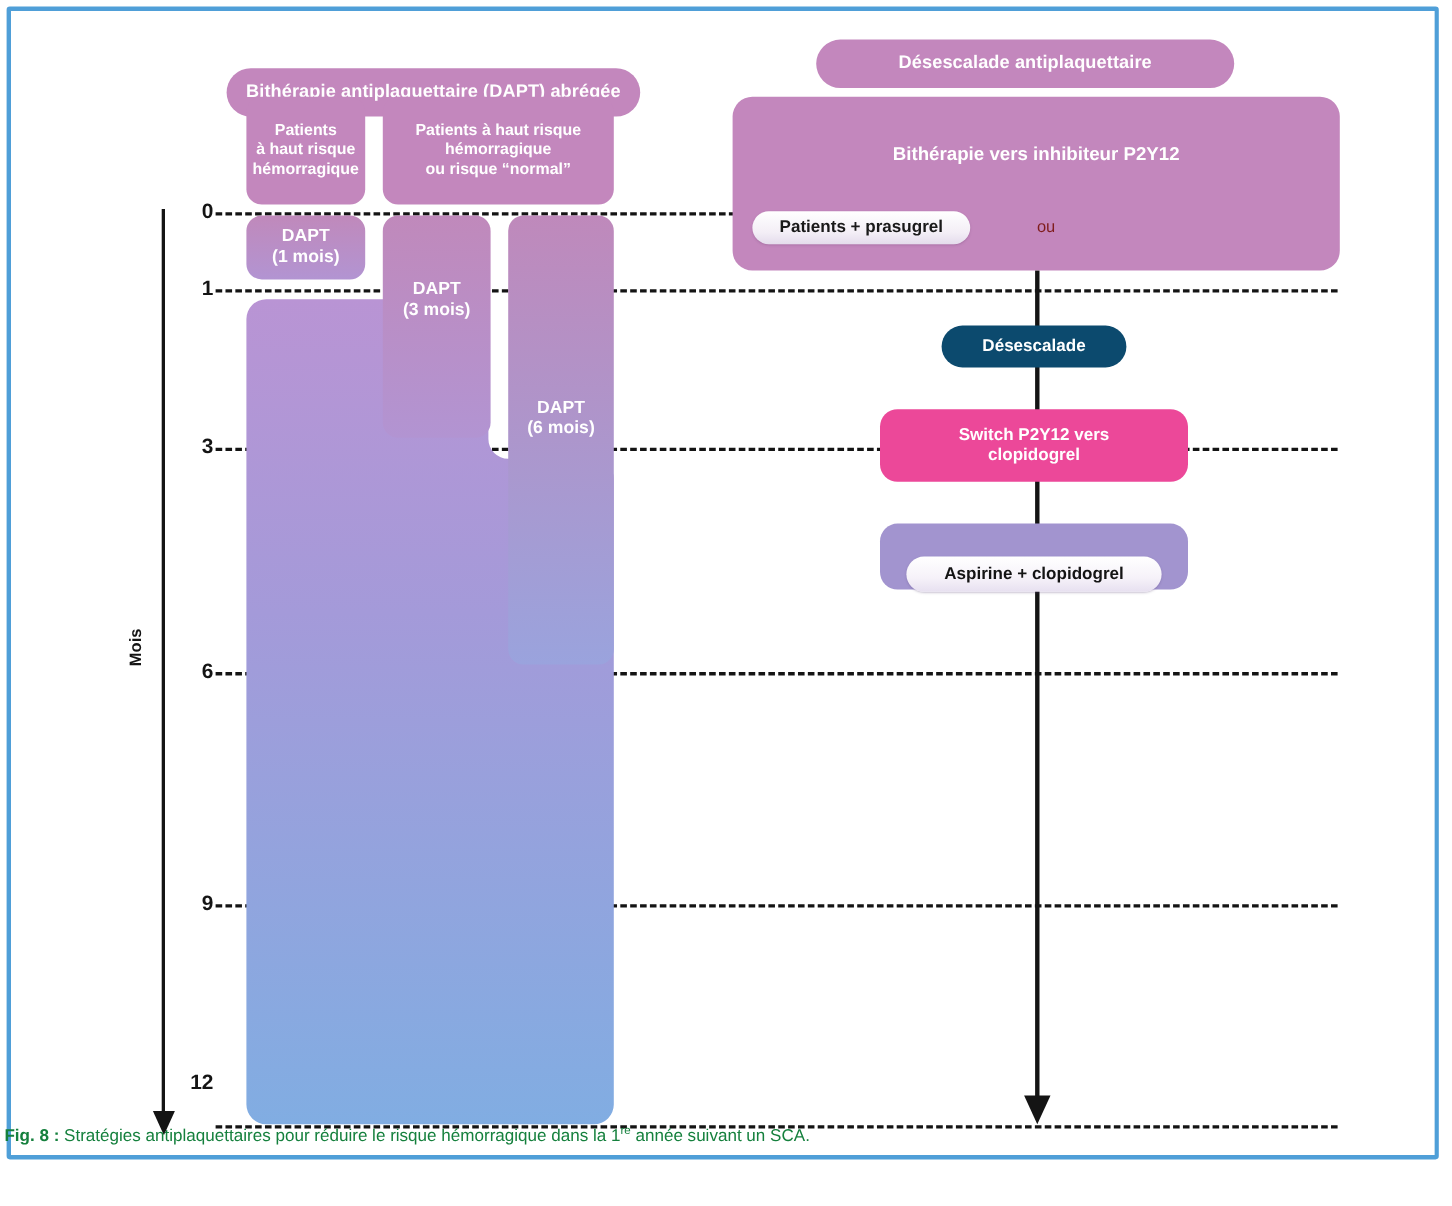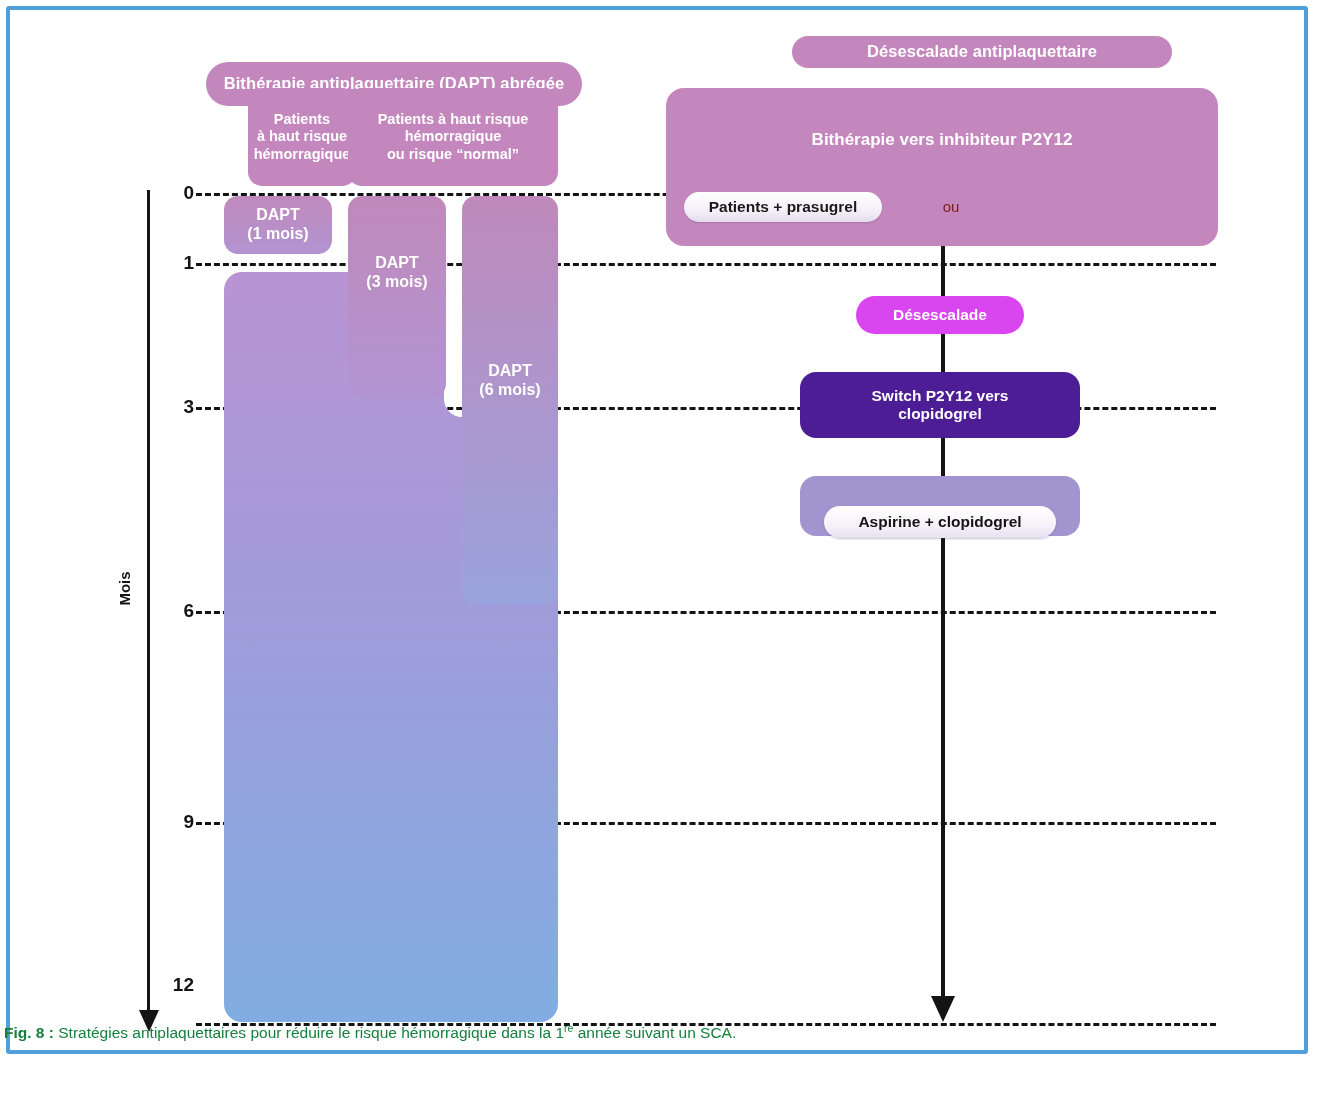--- a/index.html
+++ b/index.html
@@ -16,21 +16,21 @@
 
   
   .box{position:absolute;box-sizing:border-box;display:flex;align-items:center;
        justify-content:center;text-align:center;color:#ffffff;font-weight:bold;
        line-height:1.18;}
   .pink{background:#c387bd;}
   .hdr{border-radius:22px;font-size:16.5px;letter-spacing:.1px;}
 
   
   #banner-left{left:206px;top:36px;width:376px;height:44px;margin-top:26px;}
-  #banner-right{left:792px;top:36px;width:380px;height:32px;}
+  #banner-right{left:742px;top:36px;width:380px;height:44px;}
 
   
   #grp-1{left:224px;top:88px;width:108px;height:98px;border-radius:14px;font-size:14.5px;}
   #grp-2{left:348px;top:88px;width:210px;height:98px;border-radius:14px;font-size:14.5px;}
 
   
   #dapt-1{left:224px;top:196px;width:108px;height:58px;border-radius:14px;font-size:16px;}
   #dapt-3{left:348px;top:196px;width:98px;height:202px;border-radius:14px;font-size:16px;
           align-items:flex-start;padding-top:58px;}
   #dapt-6{left:462px;top:196px;width:96px;height:408px;border-radius:14px;font-size:16px;
@@ -53,23 +53,23 @@
         justify-content:center;color:#1a1a1a;font-weight:bold;font-size:15.5px;
         background:linear-gradient(180deg,#ffffff 0%,#f3eef6 65%,#e4dcec 100%);
         box-shadow:0 1px 2px rgba(90,60,100,.25);}
   #pill-prasugrel{left:18px;top:104px;width:198px;}
   #pill-ticagrelor{left:330px;top:104px;width:206px;}
   #ou-label{position:absolute;left:244px;top:104px;width:82px;height:30px;display:flex;
             align-items:center;justify-content:center;color:#7f1d1d;font-weight:normal;
             font-size:15px;}
 
   #deses-box{left:856px;top:296px;width:168px;height:38px;border-radius:19px;
-             font-size:15.5px;background:#d946ef;}
+             font-size:15.5px;background:#0c4a6e;}
   #switch-box{left:800px;top:372px;width:280px;height:66px;border-radius:16px;
-              font-size:15.5px;background:#4c1d95;}
+              font-size:15.5px;background:#ec4899;}
   #aspclop-outer{left:800px;top:476px;width:280px;height:60px;border-radius:16px;
                  background:#a294cf;}
   #aspclop-pill{position:absolute;left:24px;top:14px;width:232px;height:32px;border-radius:16px;
         display:flex;align-items:center;justify-content:center;color:#141414;
         font-weight:bold;font-size:15.5px;
         background:linear-gradient(180deg,#ffffff 0%,#f6f2f9 60%,#e7e0f0 100%);
         box-shadow:0 1px 2px rgba(80,60,110,.3);margin-top:16px;}
 
   
   #axis-line{position:absolute;left:147px;top:190px;width:3px;height:830px;background:#141414;}
@@ -142,21 +142,21 @@
                L 558 1004
                a 18 18 0 0 1 -18 18
                L 242 1022
                a 18 18 0 0 1 -18 -18
                Z" fill="url(#gmono)"></path>
     </svg>
     <div id="mono-label"></div>
 
     <div class="box pink hdr" id="banner-left">Bithérapie antiplaquettaire (DAPT) abrégée</div>
 
-    <div class="box pink" id="grp-1" style="white-space:pre-line;margin-left:24px;">Patients
+    <div class="box pink" id="grp-1" style="white-space:pre-line;">Patients
 à haut risque
 hémorragique</div>
 
     <div class="box pink" id="grp-2" style="white-space:pre-line;">Patients à haut risque
 hémorragique
 ou risque “normal”</div>
 
     <div class="box dapt-bar" id="dapt-1" style="white-space:pre-line;">DAPT
 (1 mois)</div>
 

